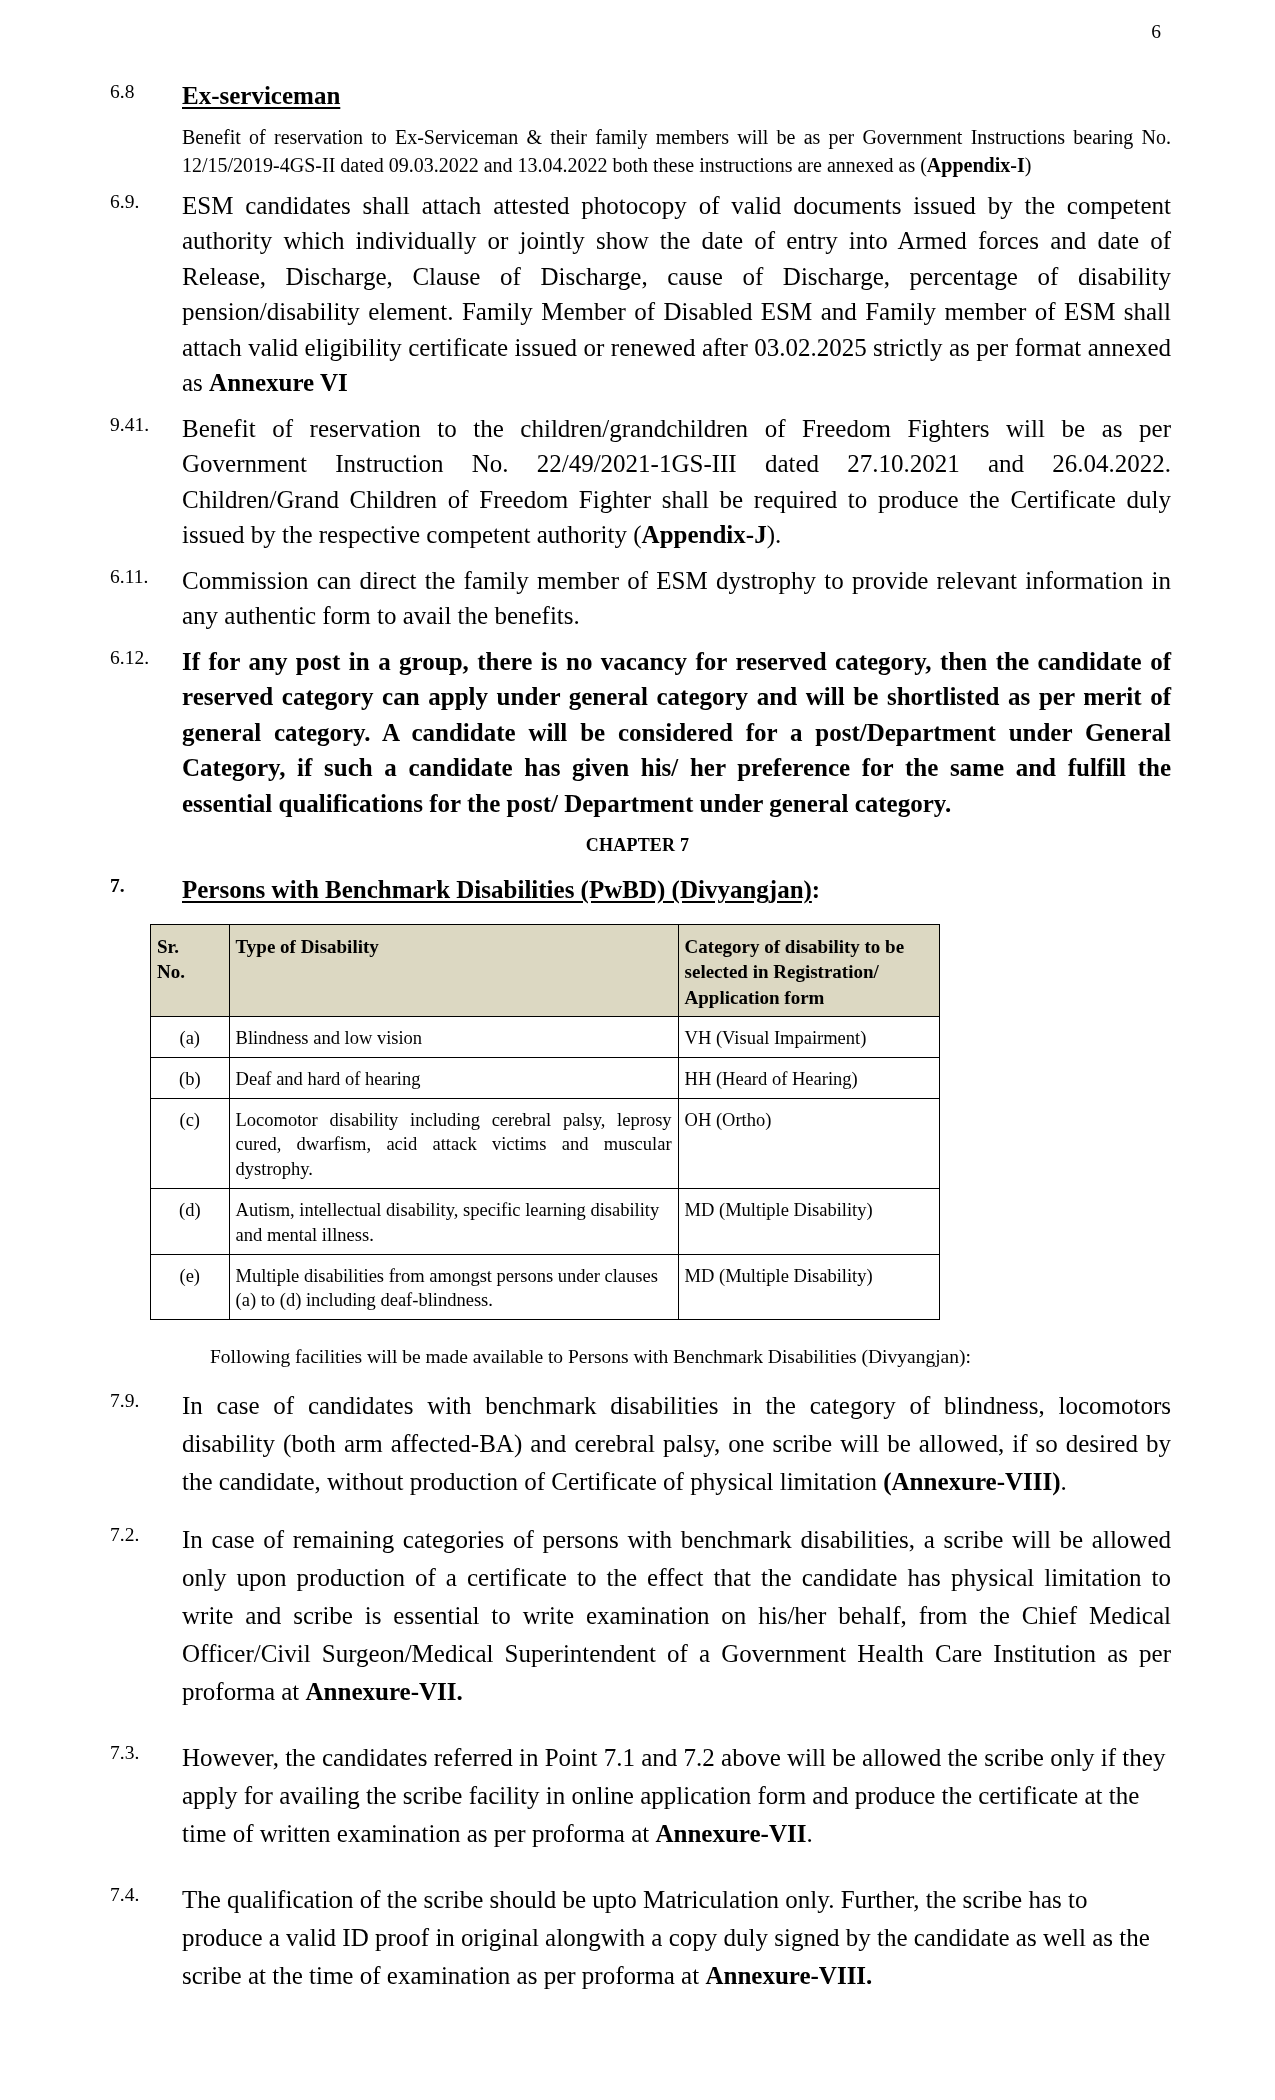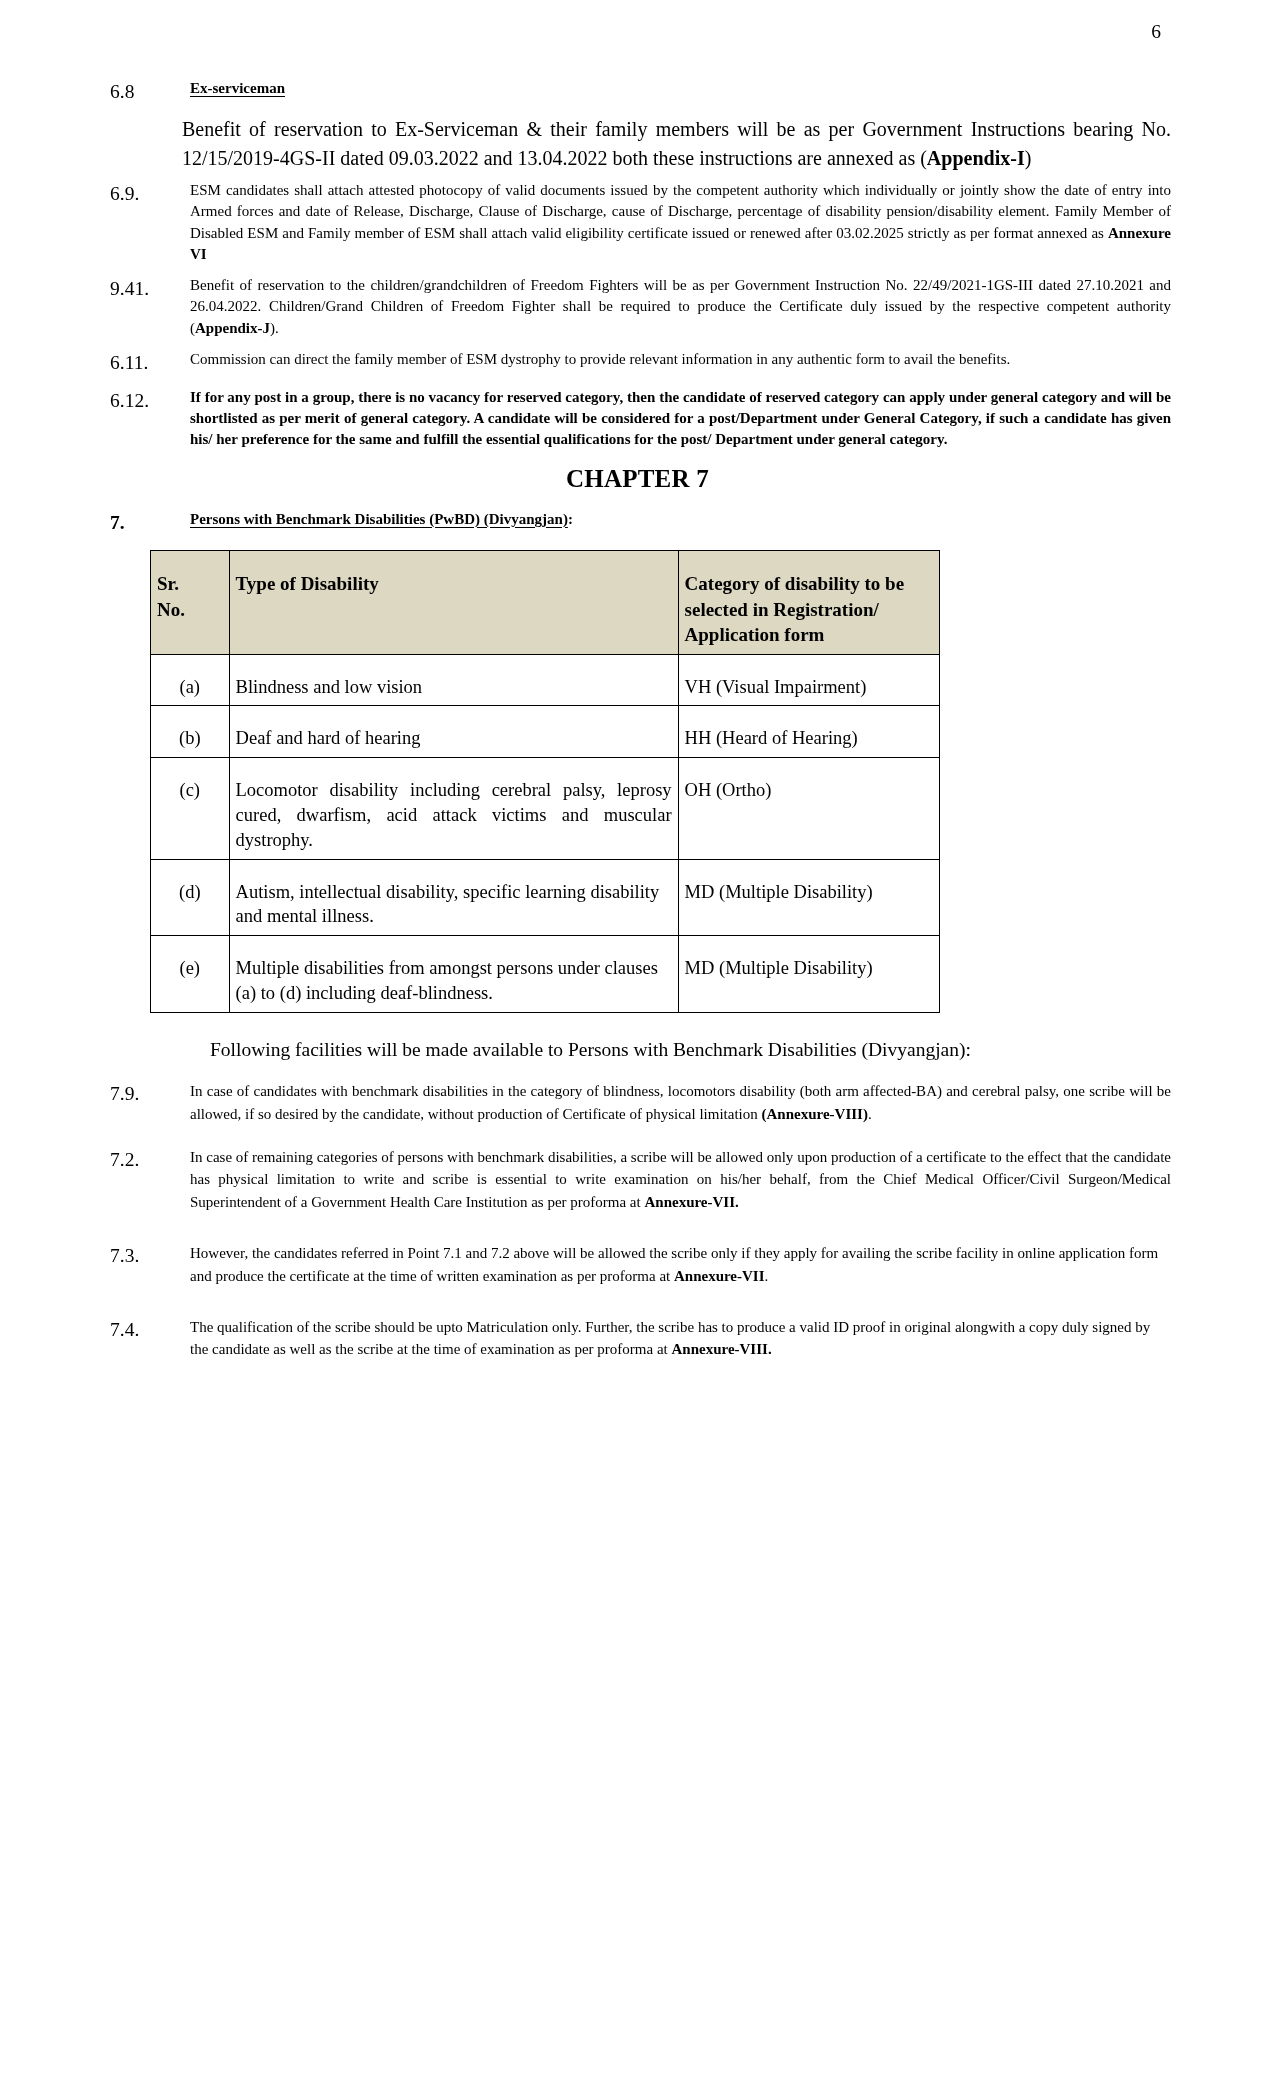--- a/index.html
+++ b/index.html
@@ -37,25 +37,24 @@
   }
   .clause .num {
     flex: 0 0 78px;
     font-size: 19.5px;
     line-height: 1.42;
     padding-left: 6px;
     box-sizing: border-box;
   }
   .clause .body {
     flex: 1 1 auto;
-    font-size: 15px;
+    font-size: 25px;
     line-height: 1.42;
     text-align: justify;
     text-justify: inter-word;
-    margin-left: 8px;
   }
   .clause.loose .body { line-height: 1.52; }
   .clause.bold .body { font-weight: bold; }
 
   .heading-ul {
     font-weight: bold;
     text-decoration: underline;
     text-underline-offset: 3px;
   }
   b, .b { font-weight: bold; }
@@ -66,21 +65,21 @@
     line-height: 1.42;
     text-align: justify;
     margin-bottom: 8px;
   }
   .gap-sm { height: 10px; }
   .gap-md { height: 18px; }
 
   .chapter {
     text-align: center;
     font-weight: bold;
-    font-size: 25px;
+    font-size: 18px;
     margin: 14px 0 16px 0;
     letter-spacing: .2px;
   }
 
   .lead-line {
     margin-left: 106px;
     font-size: 19.5px;
     line-height: 1.5;
     margin-top: 22px;
     margin-bottom: 16px;
@@ -92,21 +91,21 @@
     width: 790px;
   }
   table.dis {
     border-collapse: collapse;
     width: 100%;
     font-size: 18.5px;
   }
   table.dis td, table.dis th {
     border: 1.2px solid #000;
     vertical-align: top;
-    padding: 20px 6px 6px 6px;
+    padding: 9px 6px 6px 6px;
     line-height: 1.34;
     text-align: left;
     font-weight: normal;
     margin-top: 8px;
   }
   table.dis thead th {
     background: #dcd8c2;
     font-weight: bold;
     font-size: 19px;
   }

